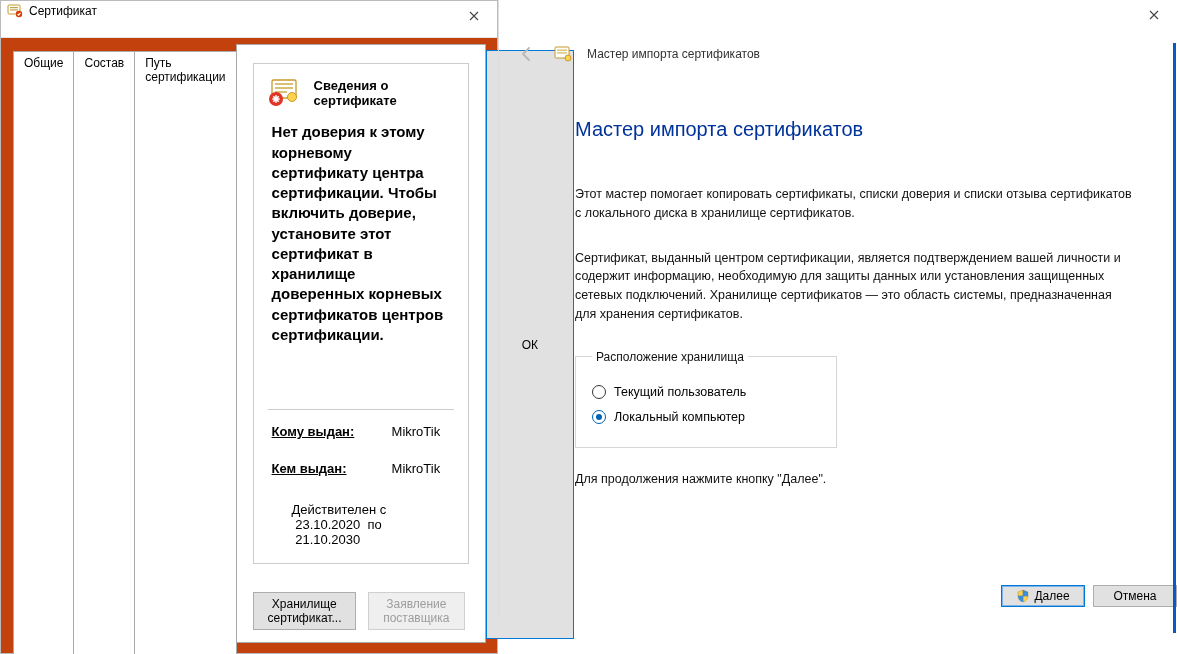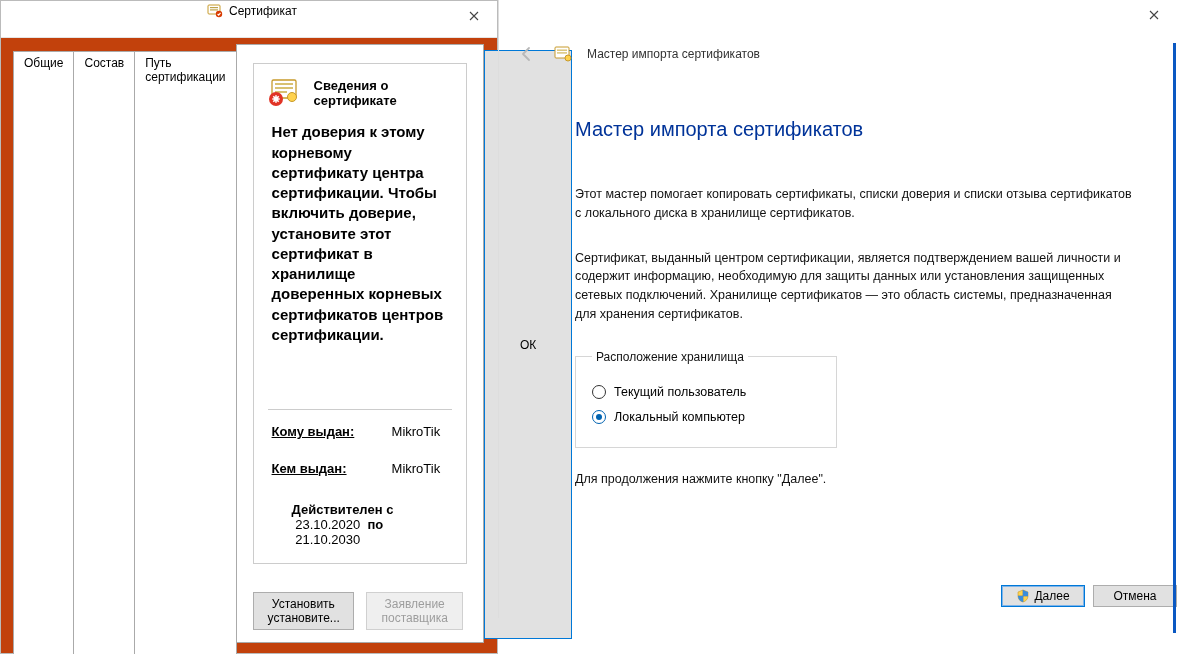--- a/index.html
+++ b/index.html
@@ -25,21 +25,20 @@
     display: flex;
     flex-direction: column;
   }
   .cert-titlebar {
     height: 40px;
     border-bottom: 1px solid #e5e5e5;
     display: flex;
     align-items: center;
     padding: 0 0 16px 6px;
     position: relative;
-    justify-content: center;
   }
   .cert-title-icon {
     width: 16px; height: 16px;
     margin-right: 6px;
     display: inline-flex; align-items: center; justify-content: center;
   }
   .cert-title {
     font-size: 12px;
     color: #000;
   }
@@ -129,21 +128,21 @@
     padding-left: 4px;
   }
   .kv-label { font-weight: bold; width: 120px; font-size:13px;text-decoration:underline; }
   .kv-value { font-size:13px; }
   .validity-row {
     padding-left: 24px;
     font-size: 13px;
     margin-top: 4px;
     margin-bottom: 6px;
   }
-  .validity-row b { font-weight: bold; }
+  .validity-row b { font-weight: normal; }
 
   .cert-buttons-row {
     display: flex;
     gap: 12px;
     margin-top: 28px;
     justify-content: flex-end;
     padding-right: 4px;
   }
   .win-button {
     min-width: 80px;
@@ -328,21 +327,21 @@
 
         <div class="validity-row">
           <b>Действителен с</b>
           &nbsp;<span>23.10.2020</span>
           &nbsp;<b>по</b>
           &nbsp;<span>21.10.2030</span>
         </div>
       </div>
 
       <div class="cert-buttons-row">
-        <button class="win-button">Установить установите...</button>
+        <button class="win-button">Хранилище сертификат...</button>
         <button class="win-button disabled">Заявление поставщика</button>
       </div>
     </div>
 
     <div class="cert-footer">
       <button class="win-button">ОК</button>
     </div>
   </div>
 </div>
 

